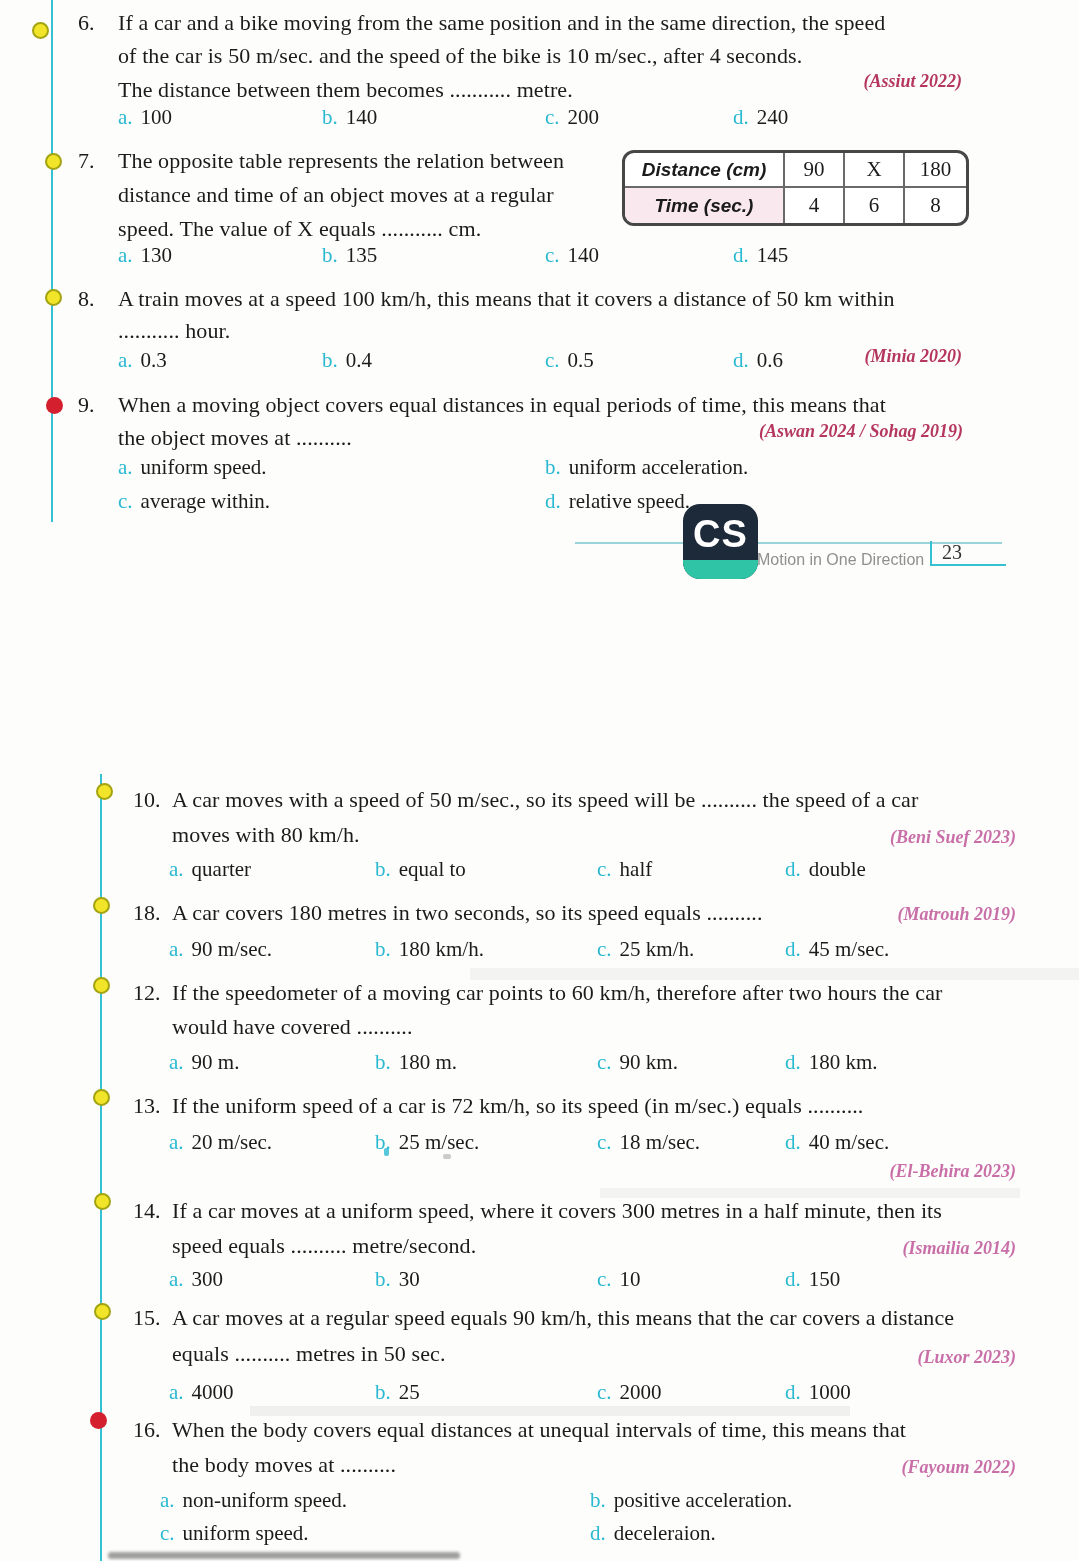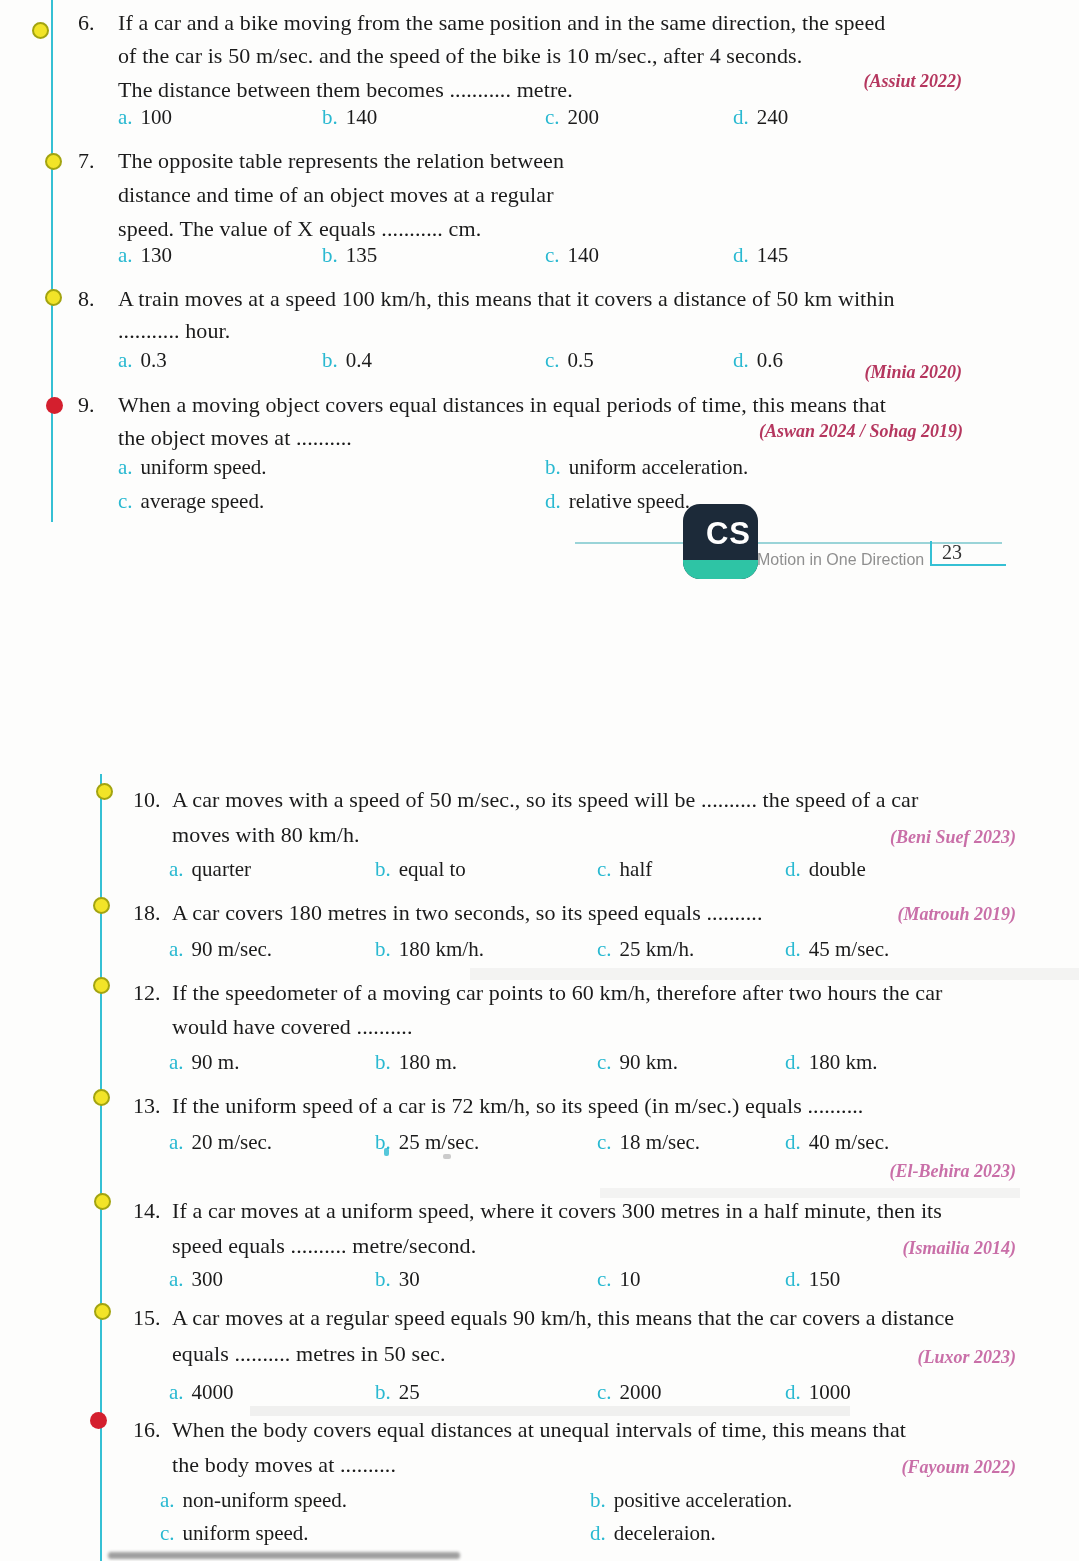--- a/index.html
+++ b/index.html
@@ -31,22 +31,22 @@
       border-right:2px solid #6a6a6a;font-size:21px;}
   .tc.last{border-right:none;}
   .tc.top{border-bottom:2px solid #6a6a6a;}
   .tlabel{font-family:"Liberation Sans",sans-serif;font-weight:bold;font-style:italic;font-size:19px;}
   .tlabel.pink{background:#f9e9ef;}
   
   .hline{position:absolute;left:575px;top:542px;width:427px;height:2px;background:#9ad4d8;z-index:0;}
   .cslogo{position:absolute;left:683px;top:504px;width:75px;height:75px;border-radius:17px;
     background:#1c2a39;z-index:4;overflow:hidden;}
   .cslogo .band{position:absolute;left:0;bottom:0;width:100%;height:19px;background:#2ec4a5;}
-  .cslogo .mono{position:absolute;left:8px;top:4px;width:100%;height:52px;display:flex;align-items:center;justify-content:center;
-    color:#fff;font-family:"Liberation Sans",sans-serif;font-weight:bold;font-size:31px;letter-spacing:1px;}
+  .cslogo .mono{position:absolute;left:0;top:4px;width:100%;height:52px;display:flex;align-items:center;justify-content:center;
+    color:#fff;font-family:"Liberation Sans",sans-serif;font-weight:bold;font-size:38px;letter-spacing:1px;}
   .brand{position:absolute;left:770px;top:514px;font-family:"Liberation Sans",sans-serif;
     font-weight:bold;font-size:46px;color:#2c2c2c;z-index:2;letter-spacing:-1px;}
   .chapter{position:absolute;left:757px;top:551px;font-family:"Liberation Sans",sans-serif;
     font-size:16px;color:#8f8f8f;z-index:3;white-space:nowrap;}
   .pbadge{position:absolute;left:930px;top:541px;width:76px;height:25px;z-index:3;
     border-left:2px solid #35c0d4;border-bottom:2px solid #35c0d4;
     display:flex;align-items:center;padding-left:10px;box-sizing:border-box;
     font-size:20px;color:#333;}
   .artifact{position:absolute;}
 </style>
@@ -89,45 +89,55 @@
     <div class="ln" style="left:40px;top:34px">distance and time of an object moves at a regular</div>
     <div class="ln" style="left:40px;top:68px">speed. The value of X equals ........... cm.</div>
     <div class="optrow" style="left:40px;top:95px">
       <span class="opt" style="left:0"><i class="ol">a.</i><span>130</span></span>
       <span class="opt" style="left:204px"><i class="ol">b.</i><span>135</span></span>
       <span class="opt" style="left:427px"><i class="ol">c.</i><span>140</span></span>
       <span class="opt" style="left:615px"><i class="ol">d.</i><span>145</span></span>
     </div>
   </div>
 
+  <div class="qtable">
+    <div class="tc tlabel top">Distance (cm)</div>
+    <div class="tc top">90</div>
+    <div class="tc top">X</div>
+    <div class="tc top last">180</div>
+    <div class="tc tlabel pink">Time (sec.)</div>
+    <div class="tc">4</div>
+    <div class="tc">6</div>
+    <div class="tc last">8</div>
+  </div>
 
   <div class="q" style="left:78px;top:286px;width:1001px">
     <span class="qnum">8.</span>
     <div class="ln" style="left:40px;top:0">A train moves at a speed 100 km/h, this means that it covers a distance of 50 km within</div>
     <div class="ln" style="left:40px;top:32px">........... hour.</div>
-    <span class="ref ref1" style="right:117px;top:76px">(Minia 2020)</span>
+    <span class="ref ref1" style="right:117px;top:60px">(Minia 2020)</span>
     <div class="optrow" style="left:40px;top:62px">
       <span class="opt" style="left:0"><i class="ol">a.</i><span>0.3</span></span>
       <span class="opt" style="left:204px"><i class="ol">b.</i><span>0.4</span></span>
       <span class="opt" style="left:427px"><i class="ol">c.</i><span>0.5</span></span>
       <span class="opt" style="left:615px"><i class="ol">d.</i><span>0.6</span></span>
     </div>
   </div>
 
   <div class="q" style="left:78px;top:392px;width:1001px">
     <span class="qnum">9.</span>
     <div class="ln" style="left:40px;top:0">When a moving object covers equal distances in equal periods of time, this means that</div>
     <div class="ln" style="left:40px;top:33px">the object moves at ..........</div>
     <span class="ref ref1" style="right:116px;top:29px">(Aswan 2024 / Sohag 2019)</span>
     <div class="optrow" style="left:40px;top:63px">
       <span class="opt" style="left:0"><i class="ol">a.</i><span>uniform speed.</span></span>
       <span class="opt" style="left:427px"><i class="ol">b.</i><span>uniform acceleration.</span></span>
     </div>
     <div class="optrow" style="left:40px;top:97px">
-      <span class="opt" style="left:0"><i class="ol">c.</i><span>average speed.</span></span>
+      <span class="opt" style="left:0"><i class="ol">c.</i><span>average within.</span></span>
       <span class="opt" style="left:427px"><i class="ol">d.</i><span>relative speed.</span></span>
     </div>
   </div>
 
   <div class="hline"></div>
   <div class="chapter">Motion in One Direction</div>
   <div class="pbadge">23</div>
   <div class="cslogo">
     <span class="mono">CS</span>
     <span class="band"></span>

